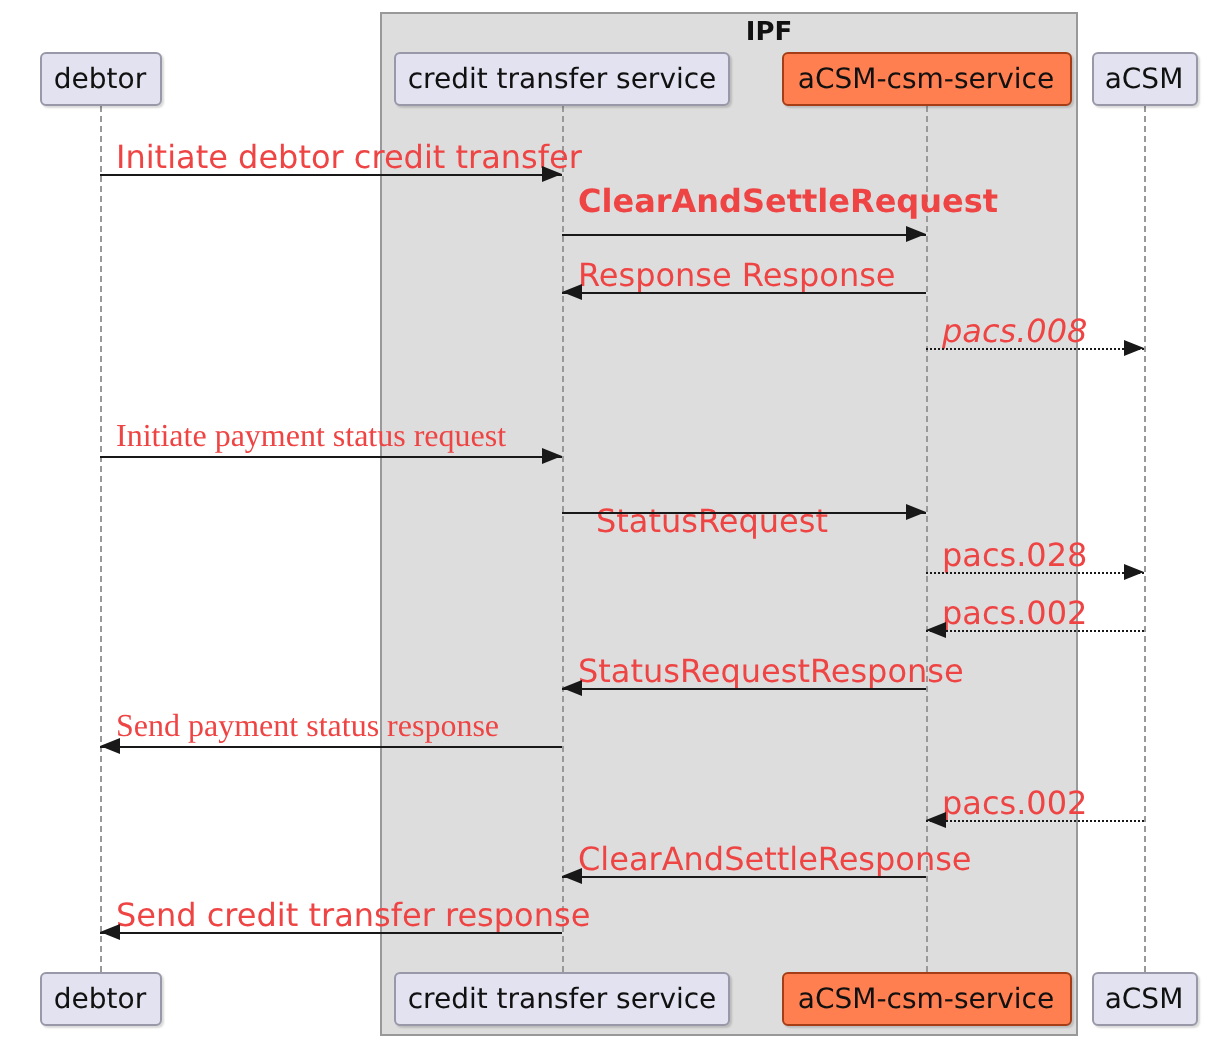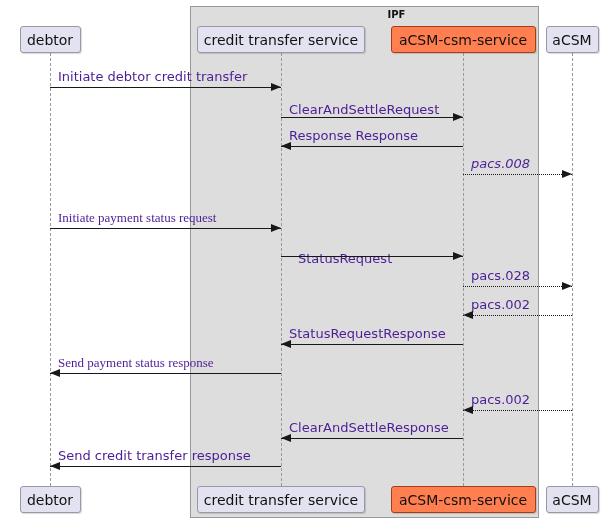--- a/index.html
+++ b/index.html
@@ -9,21 +9,21 @@
     color:#111; overflow:hidden; background:#fff;
   }
   
   #ipf-box {
     position:absolute; left:190px; top:6px; width:349px; height:512px;
     background:var(--ipf-fill); border:1px solid var(--ipf-border);
     box-sizing:border-box;
   }
   #ipf-title {
     position:absolute; left:190px; top:9px; width:389px;
-    text-align:center; font-weight:bold; font-size:10px;padding-left:12px;
+    text-align:center; font-weight:bold; font-size:13px;
   }
   
   .lifeline {
     position:absolute; width:0; border-left:1px dashed var(--lifeline);
   }
   
   .pbox {
     position:absolute; height:27px; line-height:27px; text-align:center;
     font-size:14px; box-sizing:border-box; border-radius:3px;
     background:var(--participant-fill); border:1px solid var(--participant-border);
@@ -37,21 +37,21 @@
     position:absolute; left:8px; top:190px; width:596px; height:190px;
     border:2px solid var(--frame-border); box-sizing:border-box;
   }
   #frame-tab { position:absolute; left:-2px; top:-2px; }
   #frame-label {
     position:absolute; left:8px; top:0px; height:21px; line-height:20px;
     font-weight:bold; font-size:13px; white-space:nowrap;
   }
   
   .msg-label {
-    position:absolute; font-size:13px; white-space:nowrap; color:#4c1d95;
+    position:absolute; font-size:16px; white-space:nowrap; color:#ef4444;
   }
   .msg-line { position:absolute; height:0; }
   .msg-line.solid  { border-top:1px solid var(--arrow); }
   .msg-line.dashed { border-top:1px dotted var(--arrow); }
   .head {
     position:absolute; width:0; height:0;
     border-top:4px solid transparent; border-bottom:4px solid transparent;
   }
   .head.right { border-left:10px solid var(--arrow); }
   .head.left  { border-right:10px solid var(--arrow); }
@@ -68,21 +68,21 @@
       <div class="lifeline" style="left: 281px; top: 53px; height: 433px;"></div>
       <div class="lifeline" style="left: 463px; top: 53px; height: 433px;"></div>
       <div class="lifeline" style="left: 572px; top: 53px; height: 433px;"></div>
     </div>
 
 
   <div id="layer-messages">
       <div class="msg-label" style="left: 58px; top: 69px;">Initiate debtor credit transfer</div>
       <div class="msg-line solid" style="left: 50px; top: 87px; width: 231px;"></div>
       <div class="head right" style="left: 271px; top: 83px;"></div>
-      <div class="msg-label" style="left: 289px; top: 102px;">ClearAndSettleRequest</div>
+      <div class="msg-label" style="left: 289px; top: 91px; font-weight: bold;">ClearAndSettleRequest</div>
       <div class="msg-line solid" style="left: 281px; top: 117px; width: 182px;"></div>
       <div class="head right" style="left: 453px; top: 113px;"></div>
       <div class="msg-label" style="left: 289px; top: 128px;">Response Response</div>
       <div class="msg-line solid" style="left: 281px; top: 146px; width: 182px;"></div>
       <div class="head left" style="left: 281px; top: 142px;"></div>
       <div class="msg-label" style="left: 471px; top: 156px; font-style: italic;">pacs.008</div>
       <div class="msg-line dashed" style="left: 463px; top: 174px; width: 109px;"></div>
       <div class="head right" style="left: 562px; top: 170px;"></div>
       <div class="msg-label" style="left: 58px; top: 210px; font-family: Liberation Serif, serif;">Initiate payment status request</div>
       <div class="msg-line solid" style="left: 50px; top: 228px; width: 231px;"></div>

